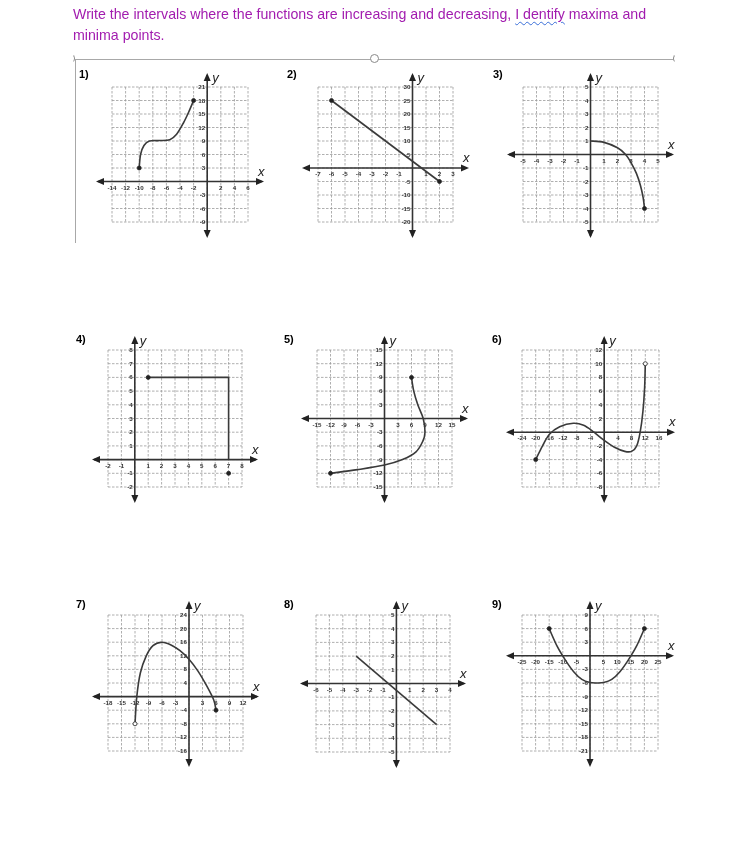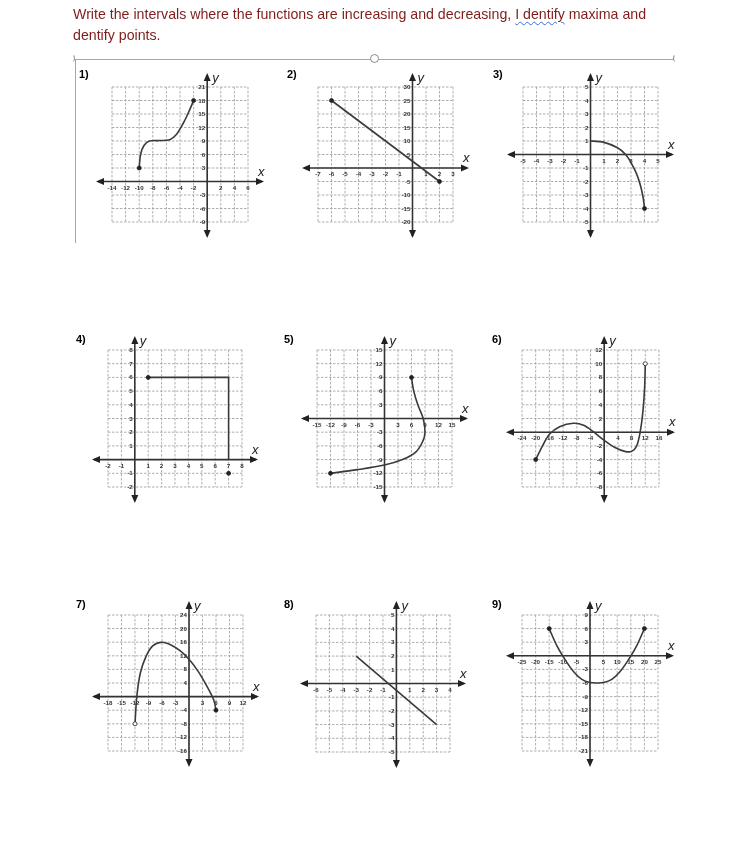--- a/index.html
+++ b/index.html
@@ -1,40 +1,40 @@
 <!DOCTYPE html>
 <html><head>
 <meta charset="utf-8">
 <style>
   html, body { margin: 0; padding: 0; background: #ffffff; }
   body { width: 744px; height: 864px; position: relative; overflow: hidden;
          font-family: "Liberation Sans", sans-serif; color: #000; }
   .instructions { position: absolute; left: 73px; top: 4px; width: 620px;
-         font-size: 14.2px; line-height: 21px; color: #7f1d1d; }
+         font-size: 14.2px; line-height: 21px; color: #a21caf; }
   .squiggle { text-decoration: underline wavy #3a6fd8; text-decoration-thickness: 1px;
          text-underline-offset: 2px; }
   .table-border-top { position: absolute; left: 75px; top: 59px; width: 598px; height: 0;
          border-top: 1px solid #a8a8a8; }
   .table-border-left { position: absolute; left: 75px; top: 59px; width: 0; height: 184px;
          border-left: 1px solid #a8a8a8; }
   .handle { position: absolute; width: 7px; height: 7px; border: 1.3px solid #8a8a8a;
          border-radius: 50%; background: #fff; }
   .handle-left { left: 66px; top: 54px; border-left-color: transparent; border-bottom-color: transparent; border-top-color: transparent;}
   .handle-mid { left: 370px; top: 54px; }
   .handle-right { left: 673px; top: 54px; border-right-color: transparent; border-bottom-color: transparent; border-top-color: transparent;}
   .problem-label { position: absolute; font-weight: bold; font-size: 11px; }
   .graph { position: absolute; }
   svg text { font-family: "Liberation Sans", sans-serif; }
 </style>
 </head>
 <body>
 
 <div class="instructions">
   <div><span>Write the intervals where the functions are increasing and decreasing, </span><span class="squiggle">I dentify</span><span> maxima and</span></div>
-  <div>dentify points.</div>
+  <div>minima points.</div>
 </div>
 
 <div class="table-border-top"></div>
 <div class="table-border-left"></div>
 <div class="handle handle-left"></div>
 <div class="handle handle-mid"></div>
 <div class="handle handle-right"></div>
 
 <div id="problems">
     <div class="problem-label" style="left: 79px; top: 68px;">1)</div>

